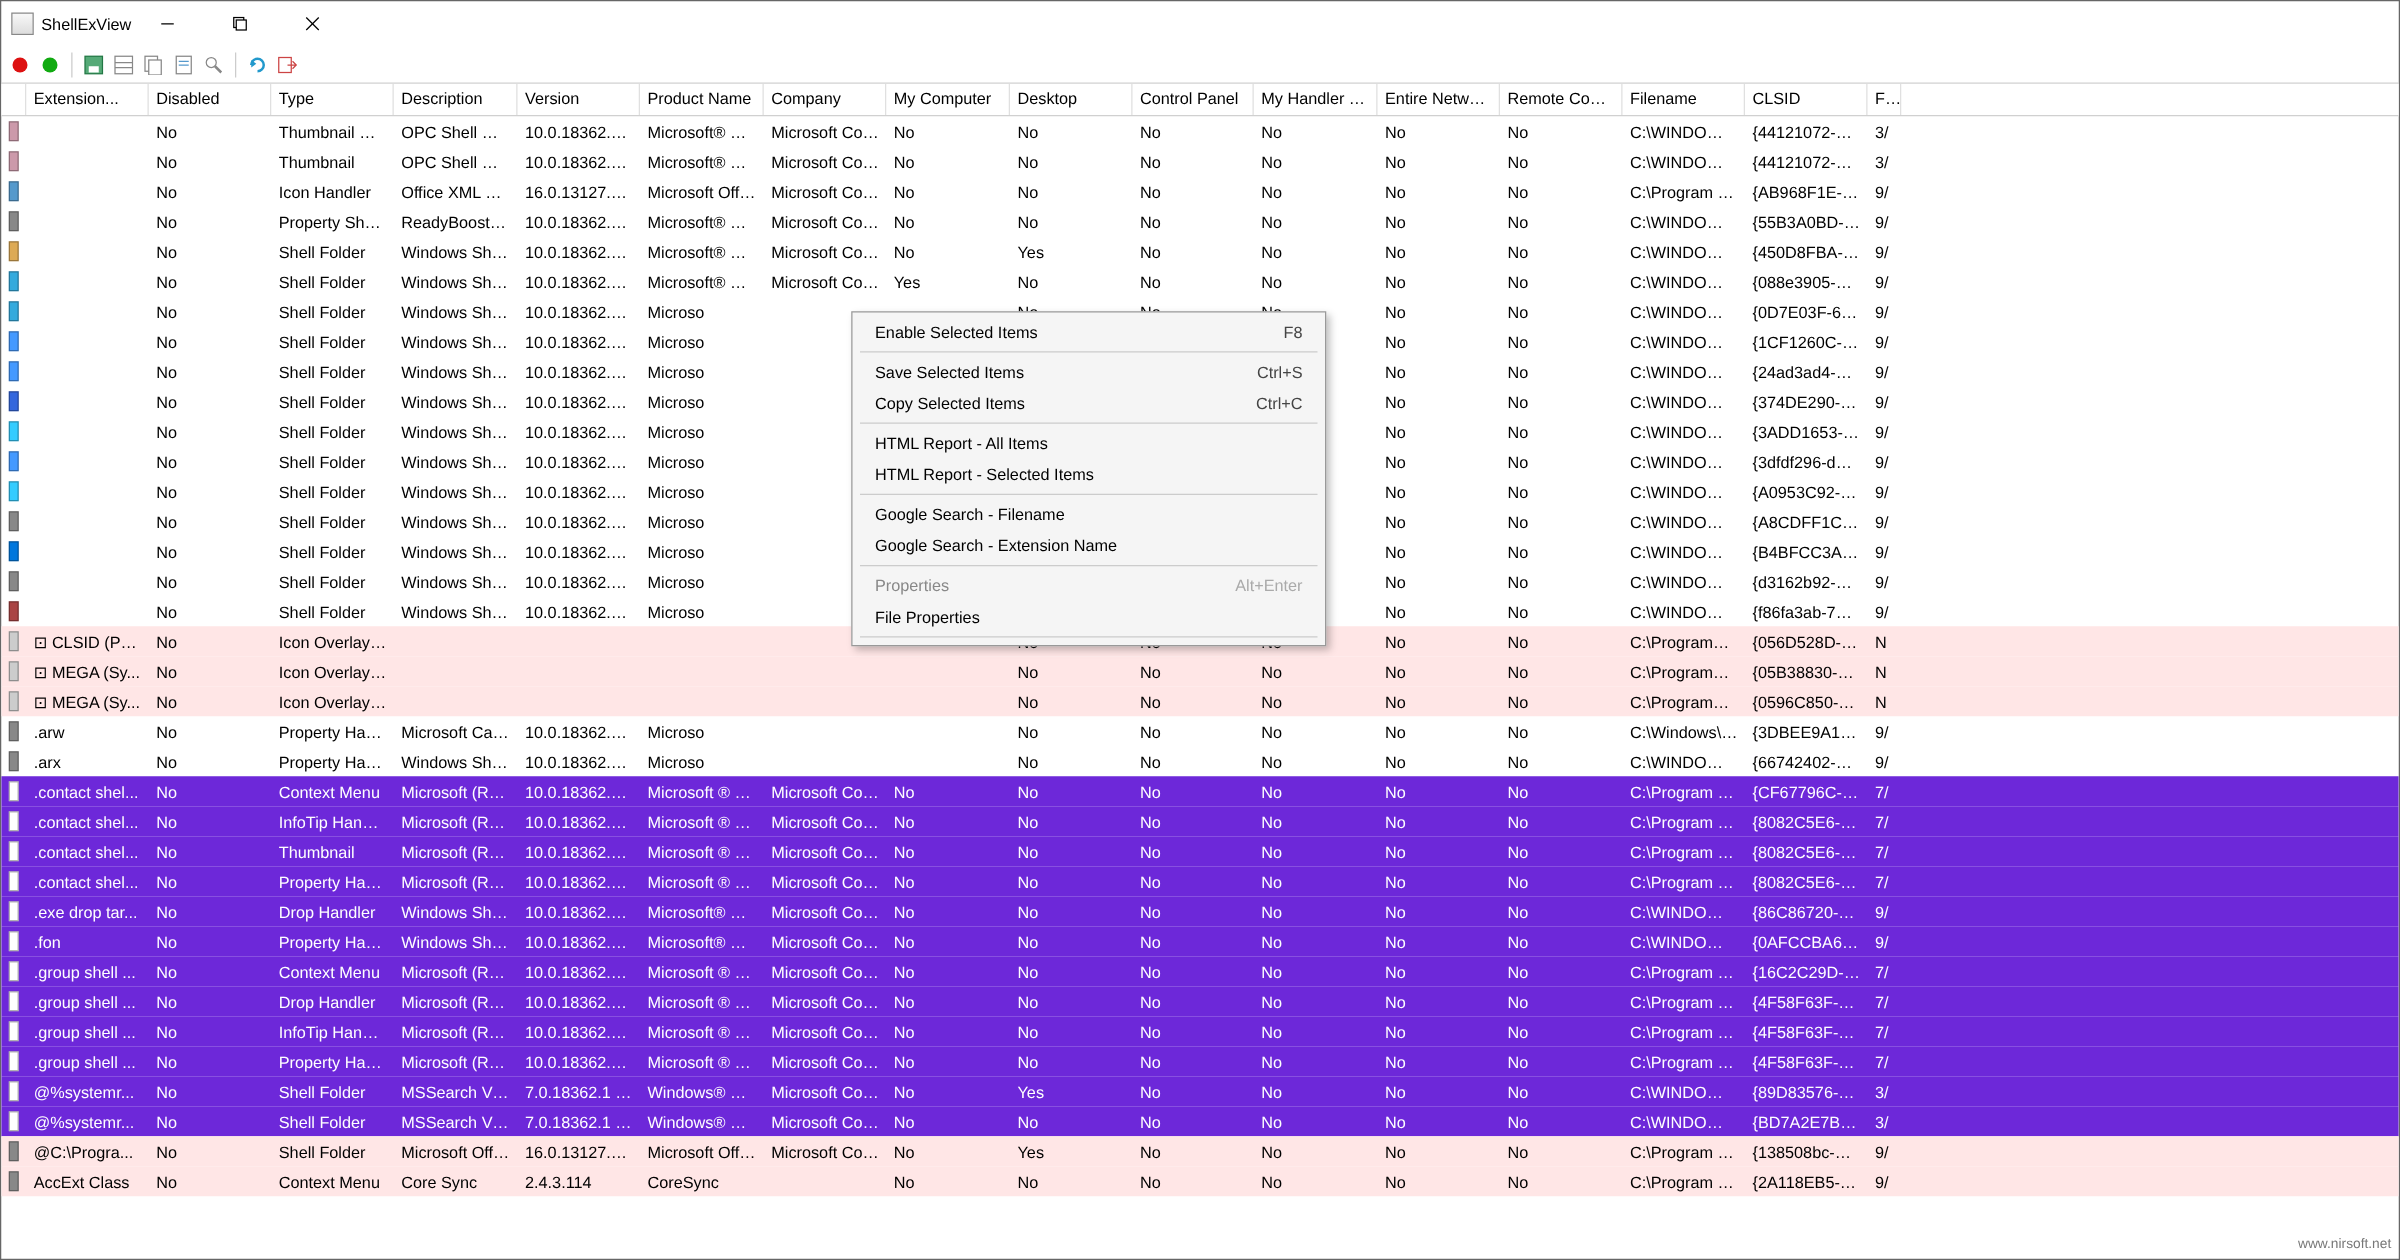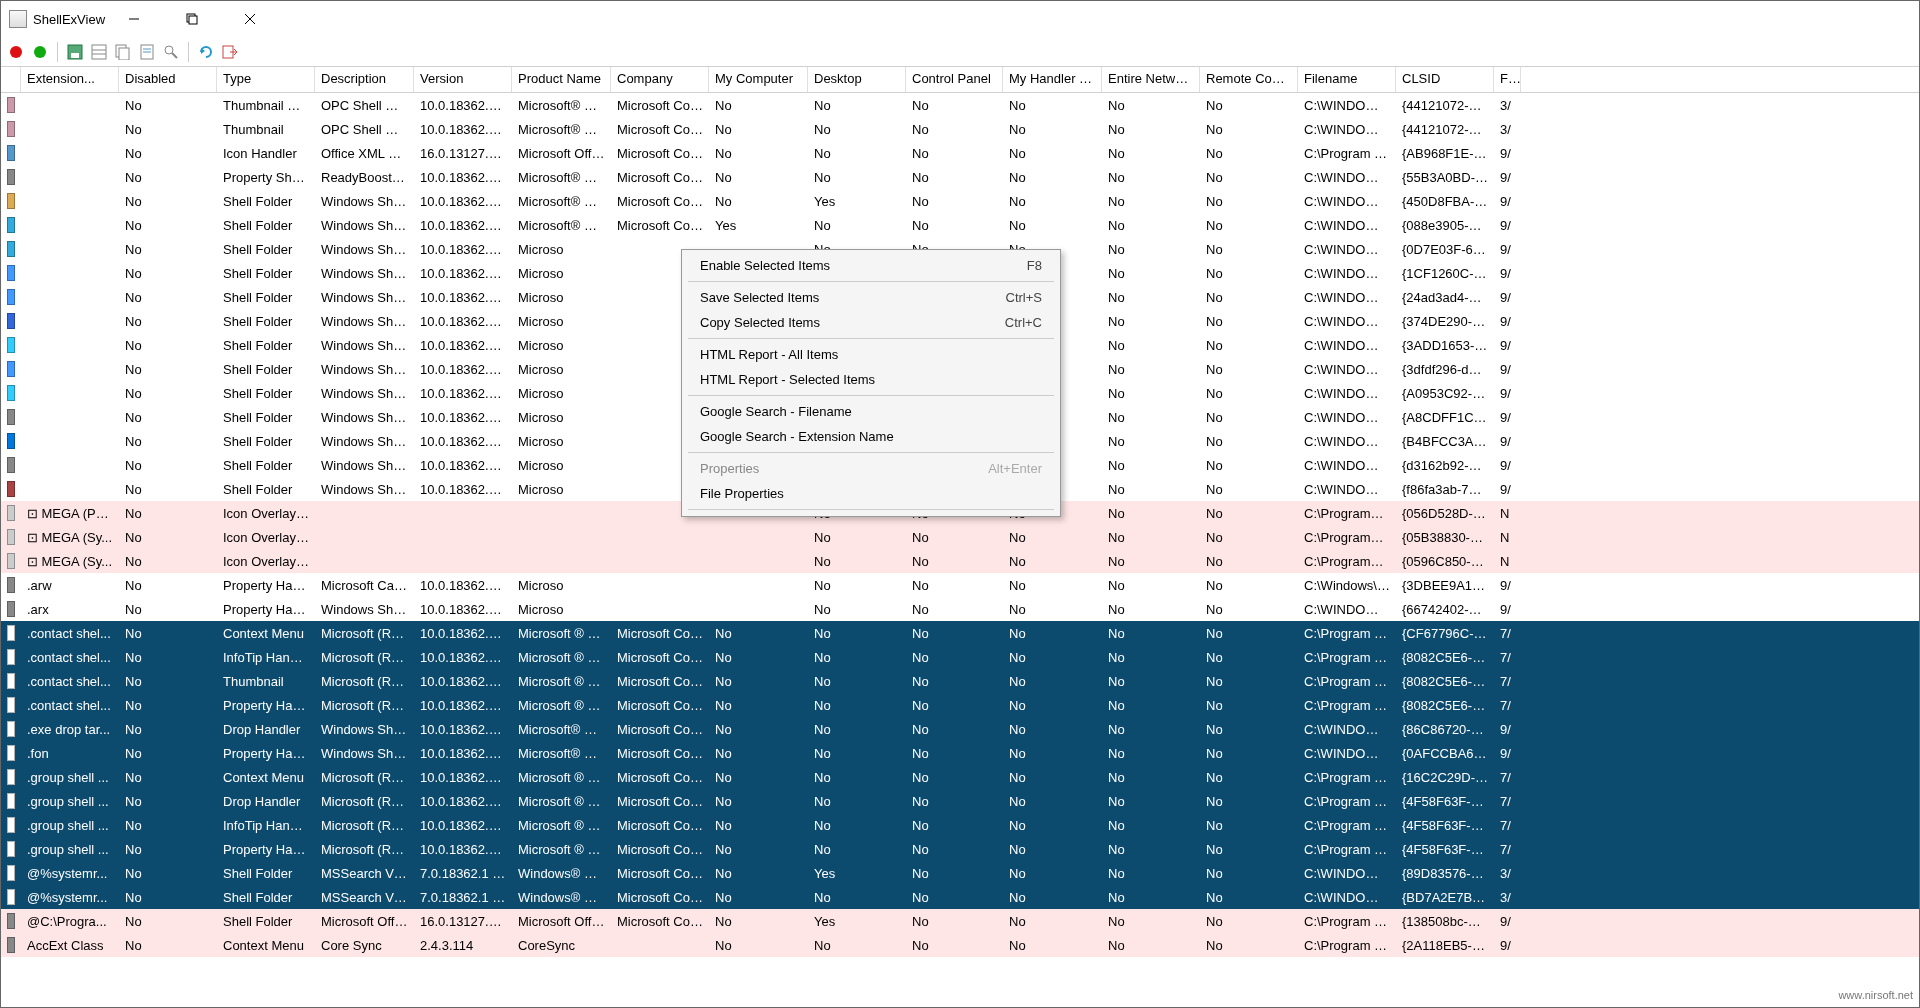--- a/index.html
+++ b/index.html
@@ -18,21 +18,21 @@
   .toolbar { height: 30px; display: flex; align-items: center; gap: 6px; padding: 0 6px; border-bottom: 1px solid #d0d0d0; }
   .tb { width: 18px; height: 18px; display:flex; align-items:center; justify-content:center; }
   .dot-red { width:12px;height:12px;border-radius:50%;background:#d11; }
   .dot-green { width:12px;height:12px;border-radius:50%;background:#1a1; }
   .sep { width:1px; height:20px; background:#ccc; margin:0 2px;}
   .grid { flex:1; overflow:hidden; position:relative; }
   .header-row { display:flex; height:26px; background:#fff; border-bottom:1px solid #d0d0d0; }
   .hcell { border-right:1px solid #e0e0e0; padding:4px 6px; white-space:nowrap; overflow:hidden; text-overflow:ellipsis; color:#000; }
   .rows { position:absolute; top:26px; left:0; right:0; bottom:0; }
   .row { display:flex; height:24px; align-items:center; }
-  .row.selected { background:#0c4a6e; color:#fff; }
+  .row.selected { background:#6d28d9; color:#fff; }
   .row.pink { background:#ffe6e6; }
   .cell { padding:2px 6px; white-space:nowrap; overflow:hidden; text-overflow:ellipsis; }
   .icon-cell { width:20px; display:flex; align-items:center; justify-content:center; }
   .row-icon { width:16px; height:16px; }
   .ctx { position:absolute; background:#f5f5f5; border:1px solid #999; box-shadow:3px 3px 6px rgba(0,0,0,0.25); padding:3px 0; }
   .ctx-item { display:flex; justify-content:space-between; padding:5px 18px 5px 18px; gap:40px; white-space:nowrap; }
   .ctx-item:hover, .ctx-item.hl { background:#cde6ff; }
   .ctx-item.disabled { color:#888; }
   .ctx-sep { height:1px; background:#ccc; margin:3px 6px; }
   .shortcut { color:#444; }
@@ -500,21 +500,21 @@
           <div class="cell" style="width: 98px;">No</div>
           <div class="cell" style="width: 98px;">No</div>
           <div class="cell" style="width: 98px;">C:\WINDOWS\...</div>
           <div class="cell" style="width: 98px;">{f86fa3ab-70d2...</div>
           <div class="cell" style="width: 27px;">9/</div>
         </div>
         <div class="row pink">
           <div class="cell icon-cell" style="width: 20px;">
             <div class="row-icon" style="background:#ccc;border:1px solid rgba(0,0,0,.3)"></div>
           </div>
-          <div class="cell" style="width: 98px;">⊡ MEGA (Pe...</div>
+          <div class="cell" style="width: 98px;">⊡ CLSID (Pe...</div>
           <div class="cell" style="width: 98px;">No</div>
           <div class="cell" style="width: 98px;">Icon Overlay H...</div>
           <div class="cell" style="width: 99px;"></div>
           <div class="cell" style="width: 98px;"></div>
           <div class="cell" style="width: 99px;"></div>
           <div class="cell" style="width: 98px;"></div>
           <div class="cell" style="width: 99px;"></div>
           <div class="cell" style="width: 98px;">No</div>
           <div class="cell" style="width: 97px;">No</div>
           <div class="cell" style="width: 99px;">No</div>

